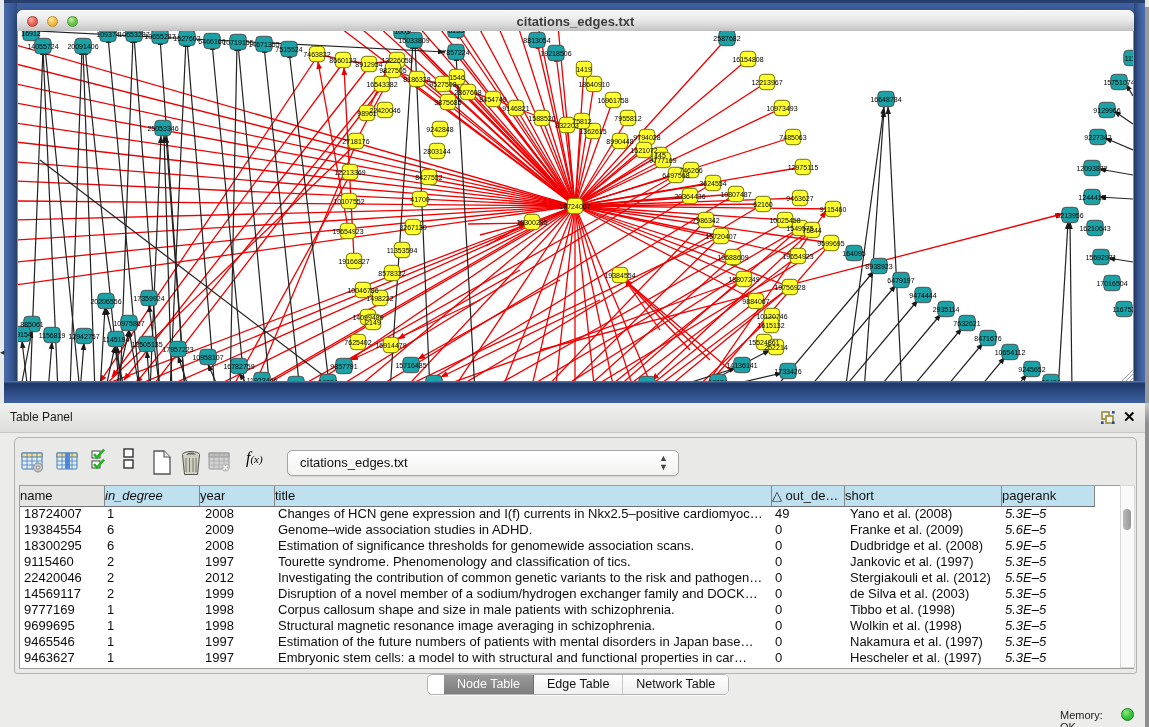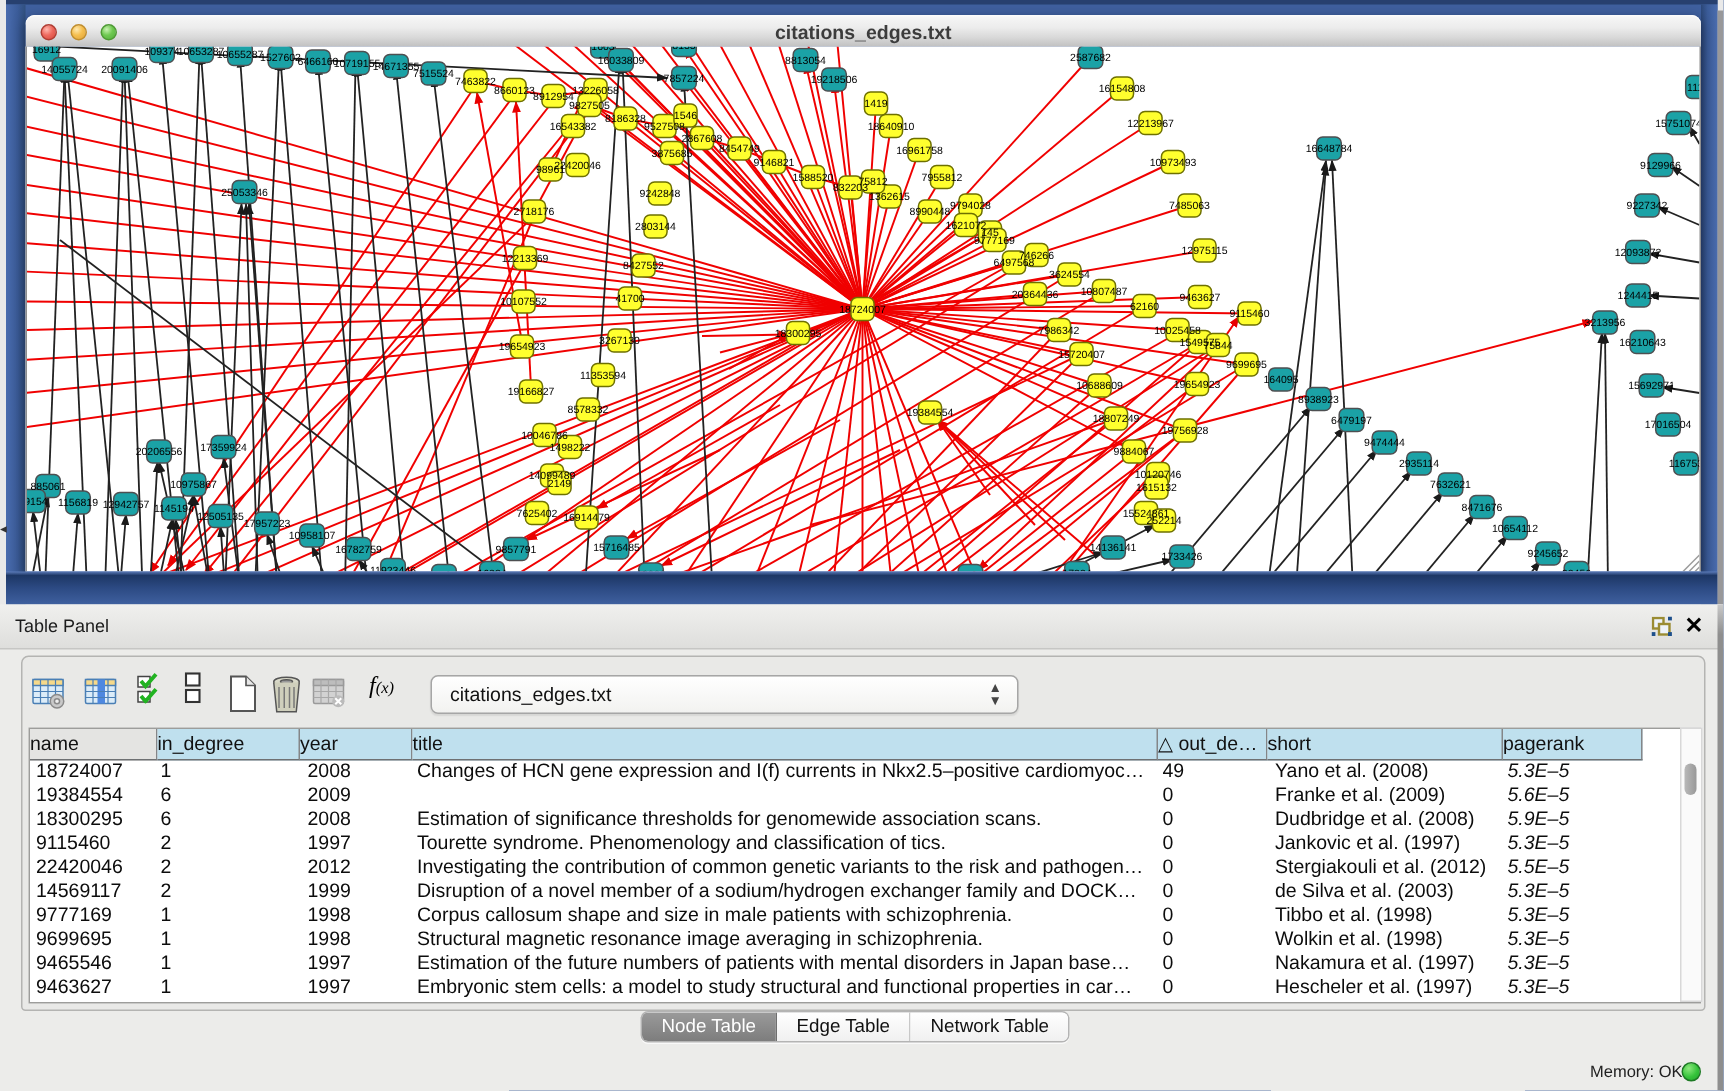--- a/index.html
+++ b/index.html
@@ -18,21 +18,21 @@
 #titlebar .tl{position:absolute;top:5.5px;width:9px;height:9px;border-radius:50%;}
 #titlebar .t1{left:9.5px;background:radial-gradient(circle at 35% 30%,#ffb8af,#ee6a5f 45%,#d3473a);border:1px solid #b03d33;}
 #titlebar .t2{left:29.5px;background:radial-gradient(circle at 35% 30%,#ffe9b0,#f5bf4f 45%,#dfa33a);border:1px solid #c08e2e;}
 #titlebar .t3{left:49.5px;background:radial-gradient(circle at 35% 30%,#c9f2b2,#6fc951 45%,#52ad3c);border:1px solid #4e9a34;}
 #titlebar .title{position:absolute;left:0;right:0;top:3.5px;text-align:center;font-size:13px;font-weight:700;color:#3c3c3c;}
 #canvas{position:absolute;left:0;top:21px;width:1115px;height:350px;background:#fff;overflow:hidden;border-left:1px solid #8e8e8e;border-right:1px solid #8e8e8e;}
 #botshadow{position:absolute;left:4px;top:381px;width:1141px;height:22px;
  background:linear-gradient(#5c7cba,#1d3765 12%,#2c4a83 50%,#3f609f);}
 #sidearrow{position:absolute;left:0px;top:347px;font-size:9px;color:#333;}
 
-#panel{position:absolute;left:0;top:403px;width:1119px;height:324px;background:#ececea;padding-left:28px;}
+#panel{position:absolute;left:0;top:403px;width:1119px;height:324px;background:#ececea;}
 #phead{position:absolute;left:0;top:0;width:1149px;height:29px;background:linear-gradient(#f0f0ee,#dededc);border-bottom:1px solid #c6c6c4;}
 #phead .ptitle{position:absolute;left:10px;top:7px;font-size:12px;color:#1c1c1c;}
 #phead .float{position:absolute;left:1101px;top:8px;width:14px;height:13px;}
 #phead .close{position:absolute;left:1123px;top:5px;font-size:15px;font-weight:700;color:#000;}
 #inner{position:absolute;left:14px;top:34px;width:1121px;height:235px;background:#e9e9e7;
  border:1px solid #b4b4b2;border-radius:5px 5px 3px 3px;}
 #toolbar{position:absolute;left:0;top:0;width:100%;height:43px;}
 .ticon{position:absolute;top:12px;}
 #combo{position:absolute;left:272px;top:12px;width:390px;height:24px;border:1px solid #a6a6a6;border-radius:5px;
  background:linear-gradient(#ffffff,#f2f2f0);box-shadow:0 1px 1px rgba(0,0,0,0.08);}
@@ -46,21 +46,21 @@
 .trow span{position:absolute;top:0;height:16px;line-height:15px;overflow:hidden;}
 .c0{left:6px;width:80px;}.c1{left:89px;width:90px;}.c2{left:187px;width:70px;}
 .c3{left:260px;width:492px;}.c4{left:757px;width:68px;}.c5{left:832px;width:152px;}
 .c6{left:987px;width:90px;font-style:italic;}
 #vscroll{position:absolute;left:1105px;top:47px;width:13px;height:181px;background:#fafafa;border:1px solid #d8d8d8;}
 #vthumb{position:absolute;left:2px;top:23px;width:8px;height:21px;border-radius:4px;background:linear-gradient(90deg,#b9b9b9,#989898);}
 
 #tabs{position:absolute;left:427px;top:271px;height:19px;display:flex;border:1px solid #b4b4b4;border-radius:5px;overflow:hidden;
  background:#fff;box-shadow:0 1px 0 rgba(255,255,255,0.7);}
 .tab{font-size:12.5px;padding:0 13px;line-height:18px;color:#111;background:linear-gradient(#ffffff,#f0f0f0);border-right:1px solid #c8c8c8;}
-.tab.sel{background:linear-gradient(#9a9a9a,#7d7d7d);color:#fff;border-right:1px solid #6f6f6f;}
+.tab.sel{background:linear-gradient(#9a9a9a,#7d7d7d);color:#fff;border-right:1px solid #6f6f6f;margin-left:16px;}
 .tab:last-child{border-right:none;}
 #mem{position:absolute;left:1060px;top:306px;font-size:11px;color:#222;}
 #memdot{position:absolute;left:1121px;top:305px;width:11px;height:11px;border-radius:50%;
  background:radial-gradient(circle at 35% 30%,#8ee87e,#35c33b 55%,#23a52c);border:1px solid #1d7a24;}
 #rightedge{position:absolute;left:1145px;top:403px;width:4px;height:324px;background:linear-gradient(#c9c9c9,#8e8e8e 20px,#8e8e8e);}
 </style></head>
 <body>
 <div id="deskwrap">
  <div id="desktop">
       <div class="topline"></div>
@@ -646,21 +646,21 @@
           <path d="M15.5 15.5 l4 4 M19.5 15.5 l-4 4" stroke="#fff" stroke-width="1.4"></path>
         </svg>
    <div class="ticon" style="left:231px;top:11px;font-family:'Liberation Serif',serif;font-style:italic;font-weight:400;font-size:16px;">f<span style="font-size:11px;">(x)</span></div>
    <div id="combo">
           <span class="ct">citations_edges.txt</span>
           <span class="arr">▲<br>▼</span>
         </div>
   </div>
   <div id="tbl">
    <div class="th" style="left:0px;width:85px;background:#e4e4e2;">name</div>
-   <div class="th" style="left:85px;width:95px;">in_degree</div>
+   <div class="th" style="left:85px;width:95px;font-style:italic;">in_degree</div>
    <div class="th" style="left:180px;width:75px;">year</div>
    <div class="th" style="left:255px;width:497px;">title</div>
    <div class="th" style="left:752px;width:73px;">△ out_de…</div>
    <div class="th" style="left:825px;width:157px;">short</div>
    <div class="th" style="left:982px;width:93px;">pagerank</div>
   </div>
   <div id="vscroll">
         <div id="vthumb"></div>
       </div>
  </div>
@@ -670,20 +670,21 @@
       <span class="c2">2008</span>
 <span class="c3">Changes of HCN gene expression and I(f) currents in Nkx2.5–positive cardiomyoc…</span>
       <span class="c4">49</span>
       <span class="c5">Yano et al. (2008)</span>
 <span class="c6">5.3E–5</span>
     </div>
 <div class="trow" style="top:119px">
 <span class="c0">19384554</span>
       <span class="c1">6</span>
       <span class="c2">2009</span>
+<span class="c3">Genome–wide association studies in ADHD.</span>
       <span class="c4">0</span>
       <span class="c5">Franke et al. (2009)</span>
 <span class="c6">5.6E–5</span>
     </div>
 <div class="trow" style="top:135px">
 <span class="c0">18300295</span>
       <span class="c1">6</span>
       <span class="c2">2008</span>
 <span class="c3">Estimation of significance thresholds for genomewide association scans.</span>
       <span class="c4">0</span>
@@ -741,21 +742,21 @@
       <span class="c2">1997</span>
 <span class="c3">Estimation of the future numbers of patients with mental disorders in Japan base…</span>
       <span class="c4">0</span>
       <span class="c5">Nakamura et al. (1997)</span>
 <span class="c6">5.3E–5</span>
     </div>
 <div class="trow" style="top:247px">
 <span class="c0">9463627</span>
       <span class="c1">1</span>
       <span class="c2">1997</span>
-<span class="c3">Embryonic stem cells: a model to study structural and functional properties in car…</span>
+<span class="c3">Embryonic stem cells: a model to with structural and functional properties in car…</span>
       <span class="c4">0</span>
       <span class="c5">Hescheler et al. (1997)</span>
 <span class="c6">5.3E–5</span>
     </div>
  <div id="tabs">
       <div class="tab sel">Node Table</div>
       <div class="tab">Edge Table</div>
       <div class="tab">Network Table</div>
     </div>
  <div id="mem">Memory: OK</div>

